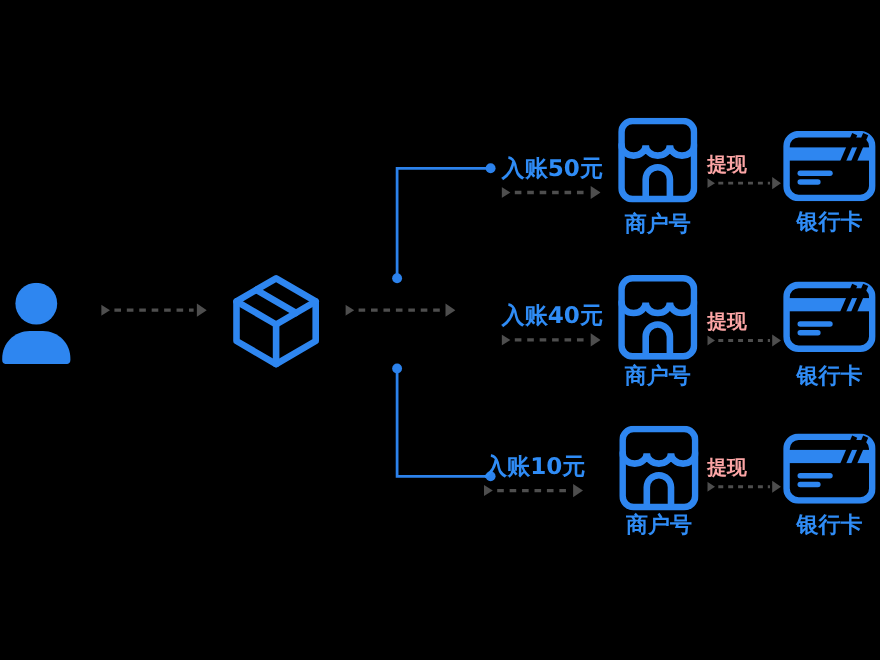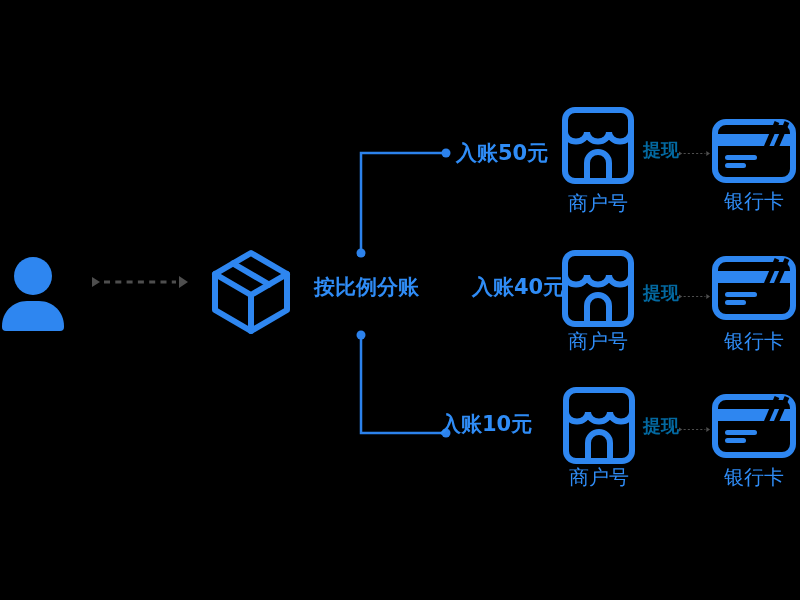--- a/index.html
+++ b/index.html
@@ -1,24 +1,24 @@
 <!DOCTYPE html>
 <html><head>
 <meta charset="utf-8">
 <style>
   html,body{margin:0;padding:0;background:#000;}
   .canvas{position:relative;width:800px;height:600px;background:#000;overflow:hidden;
           font-family:"DejaVu Sans","Liberation Sans",sans-serif;}
   .abs{position:absolute;}
-  .step{position:absolute;display:flex;align-items:flex-end;}
+  .step{position:absolute;display:flex;flex-direction:column;align-items:flex-start;}
   .flow-label{color:#2F8CF6;font-weight:bold;font-size:21px;line-height:24px;
               text-align:center;white-space:nowrap;margin-bottom:3px;}
-  .withdraw-label{color:#0369a1;font-weight:bold;font-size:18px;line-height:20px;
+  .withdraw-label{color:#fca5a5;font-weight:bold;font-size:18px;line-height:20px;
               text-align:center;white-space:nowrap;margin-bottom:0;}
-  .icon-label{position:absolute;color:#2F8CF6;font-weight:normal;font-size:20px;
+  .icon-label{position:absolute;color:#2F8CF6;font-weight:bold;font-size:20px;
               line-height:20px;text-align:center;white-space:nowrap;}
   svg{display:block;}
 </style>
 </head>
 <body>
 
 <div class="canvas">
 
   <svg class="abs" style="left:0;top:0" width="800" height="600" viewBox="0 0 800 600">
     <path d="M446 153 H361 V253" fill="none" stroke="#2C82EC" stroke-width="2.5"></path>
@@ -45,21 +45,20 @@
   <svg class="abs" style="left:211px;top:249px" width="80" height="86" viewBox="0 0 80 86">
     <g fill="none" stroke="#2E86F0" stroke-width="6" stroke-linejoin="round" stroke-linecap="round">
       <path d="M40 4 L76 25 V61 L40 82 L4 61 V25 Z"></path>
       <path d="M4 25 L40 46 L76 25"></path>
       <path d="M40 46 V82"></path>
       <path d="M22 14.5 L58 35.5"></path>
     </g>
   </svg>
 
   <div class="step" style="left:314px;top:275px;width:104px">
-    <div class="flow-label">按比例分账</div>
     <svg width="100" height="14" viewBox="0 0 100 14">
       <polygon points="0,2 0,12 8,7" fill="#4E4E4E"></polygon>
       <line x1="12" y1="7" x2="88" y2="7" stroke="#4E4E4E" stroke-width="3" stroke-dasharray="6 5.3"></line>
       <polygon points="91,1 91,13 100,7" fill="#4E4E4E"></polygon>
     </svg>
   </div>
 
   <div class="step" style="left:456px;top:141px;width:92px">
     <div class="flow-label">入账50元</div>
     <svg width="90" height="14" viewBox="0 0 90 14">
@@ -90,21 +89,21 @@
   <svg class="abs" style="left:712px;top:119px" width="84" height="64" viewBox="0 0 84 64">
     <rect x="3" y="3" width="78" height="58" rx="11" fill="none" stroke="#2E86F0" stroke-width="6"></rect>
     <rect x="5" y="15" width="74" height="12" fill="#2E86F0"></rect>
     <line x1="53" y1="31" x2="65" y2="3" stroke="#000000" stroke-width="5"></line>
     <line x1="63" y1="31" x2="75" y2="3" stroke="#000000" stroke-width="5"></line>
     <rect x="13" y="36" width="32" height="5" rx="2.5" fill="#2E86F0"></rect>
     <rect x="13" y="44" width="21" height="5" rx="2.5" fill="#2E86F0"></rect>
   </svg>
   <div class="icon-label" style="left:712px;top:191px;width:84px">银行卡</div>
 
-  <div class="step" style="left:472px;top:275px;width:92px">
+  <div class="step" style="left:456px;top:275px;width:92px">
     <div class="flow-label">入账40元</div>
     <svg width="90" height="14" viewBox="0 0 90 14">
       <polygon points="0,2 0,12 8,7" fill="#4E4E4E"></polygon>
       <line x1="12" y1="7" x2="78" y2="7" stroke="#4E4E4E" stroke-width="3" stroke-dasharray="6 5.3"></line>
       <polygon points="81,1 81,13 90,7" fill="#4E4E4E"></polygon>
     </svg>
   </div>
 
   <svg class="abs" style="left:562px;top:250px" width="72" height="77" viewBox="0 0 72 77">
     <g fill="none" stroke="#2E86F0" stroke-width="6" stroke-linecap="round">

